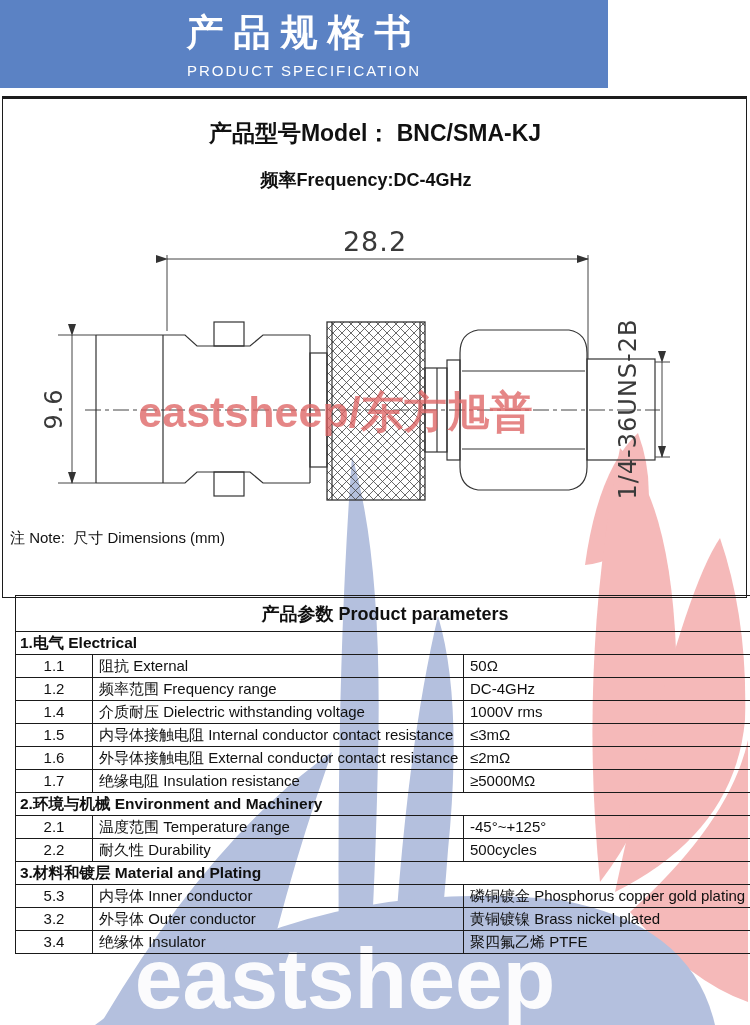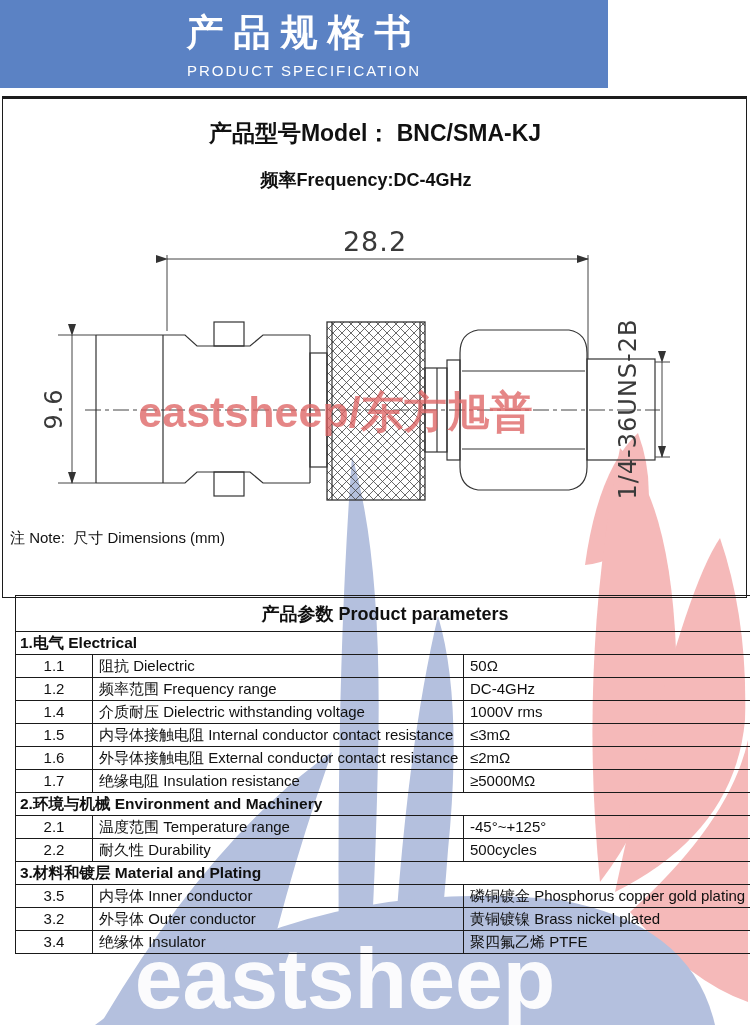--- a/index.html
+++ b/index.html
@@ -151,21 +151,21 @@
       </colgroup>
     <tbody id="param-body">
       <tr class="title-row">
         <td colspan="3">产品参数 Product parameters</td>
       </tr>
     <tr class="section-row">
           <td colspan="3">1.电气 Electrical</td>
         </tr>
         <tr>
           <td class="num">1.1</td>
-          <td>阻抗 Dielectric</td>
+          <td>阻抗 External</td>
           <td>50Ω</td>
         </tr>
         <tr>
           <td class="num">1.2</td>
           <td>频率范围 Frequency range</td>
           <td>DC-4GHz</td>
         </tr>
         <tr>
           <td class="num">1.4</td>
           <td>介质耐压 Dielectric withstanding voltage</td>
@@ -196,21 +196,21 @@
         </tr>
         <tr>
           <td class="num">2.2</td>
           <td>耐久性 Durability</td>
           <td>500cycles</td>
         </tr>
         <tr class="section-row">
           <td colspan="3">3.材料和镀层 Material and Plating</td>
         </tr>
         <tr>
-          <td class="num">3.5</td>
+          <td class="num">5.3</td>
           <td>内导体 Inner conductor</td>
           <td>磷铜镀金 Phosphorus copper gold plating</td>
         </tr>
         <tr>
           <td class="num">3.2</td>
           <td>外导体 Outer conductor</td>
           <td>黄铜镀镍 Brass nickel plated</td>
         </tr>
         <tr>
           <td class="num">3.4</td>

